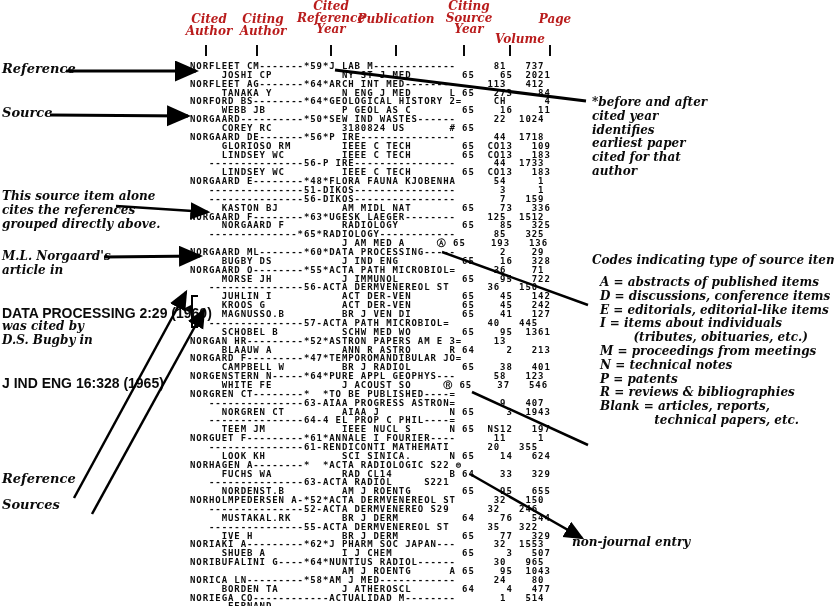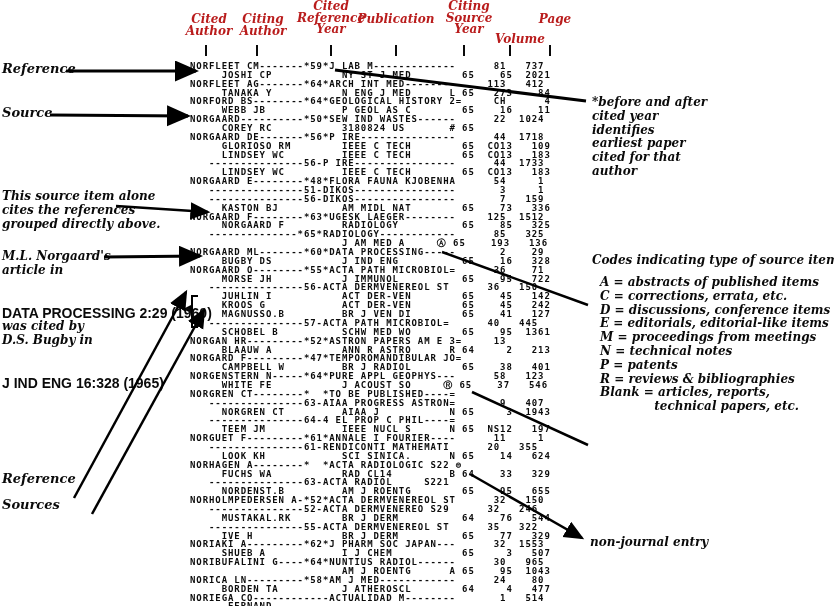--- a/index.html
+++ b/index.html
@@ -155,23 +155,24 @@
   <div class="abs hand" style="left:2px;top:466px;line-height:26px;">Reference
 Sources</div>
 
   <div class="abs hand hand-sm" style="left:592px;top:96px;">*before and after
 cited year
 identifies
 earliest paper
 cited for that
 author</div>
   <div class="abs hand hand-sm" style="left:592px;top:254px;">Codes indicating type of source item</div>
-  <div class="abs hand hand-sm" style="left:600px;top:276px;" id="codes-list"><div class="code-item">A = abstracts of published items</div><div class="code-item">C = corrections, errata, etc.</div><div class="code-item">D = discussions, conference items</div><div class="code-item">E = editorials, editorial-like items</div><div class="code-item">M = proceedings from meetings</div><div class="code-item">N = technical notes</div><div class="code-item">P = patents</div><div class="code-item">R = reviews &amp; bibliographies</div><div class="code-item">Blank = articles, reports,
+  <div class="abs hand hand-sm" style="left:600px;top:276px;" id="codes-list"><div class="code-item">A = abstracts of published items</div><div class="code-item">D = discussions, conference items</div><div class="code-item">E = editorials, editorial-like items</div><div class="code-item">I = items about individuals
+        (tributes, obituaries, etc.)</div><div class="code-item">M = proceedings from meetings</div><div class="code-item">N = technical notes</div><div class="code-item">P = patents</div><div class="code-item">R = reviews &amp; bibliographies</div><div class="code-item">Blank = articles, reports,
              technical papers, etc.</div></div>
-  <div class="abs hand hand-sm" style="left:590px;top:536px;">non-journal entry</div>
+  <div class="abs hand hand-sm" style="left:572px;top:536px;">non-journal entry</div>
 
   <svg width="834" height="606">
     <defs>
       <marker id="ah" markerWidth="9" markerHeight="8" refX="7" refY="3.5" orient="auto">
         <path d="M0,0 L8,3.5 L0,7 z" fill="#000"></path>
       </marker>
     </defs>
 
     <line x1="66" y1="71" x2="196" y2="71" stroke="#000" stroke-width="3" marker-end="url(#ah)"></line>
 

